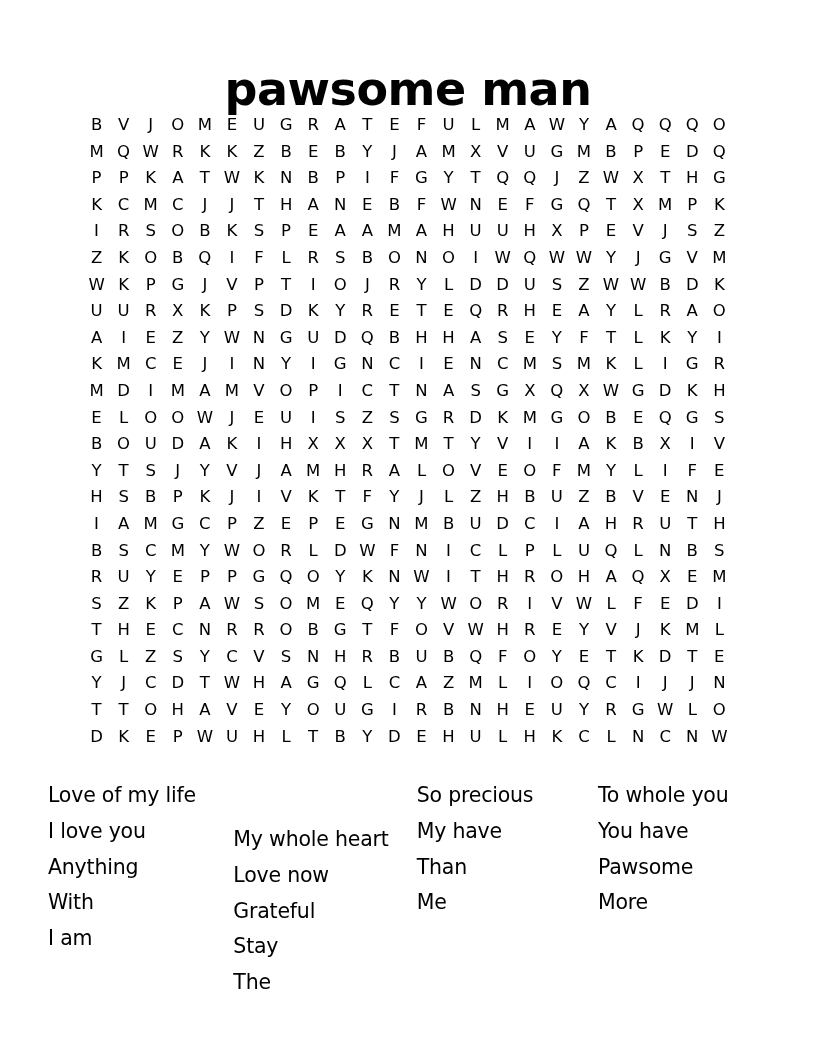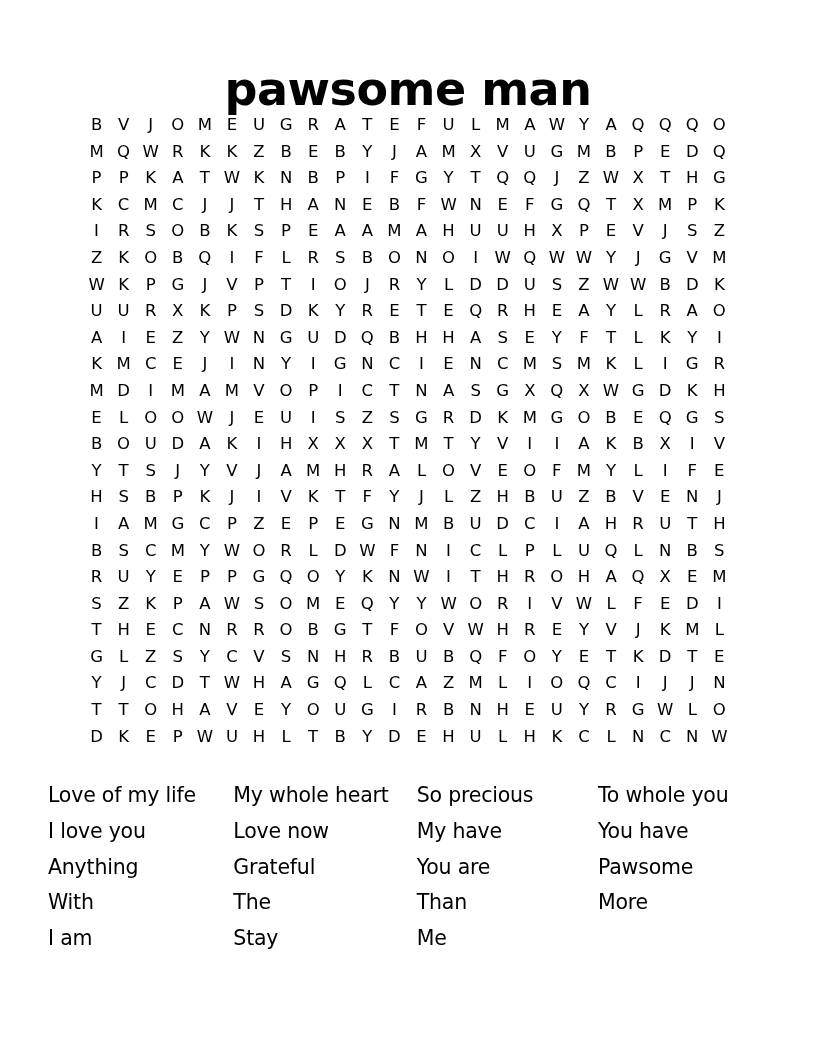--- a/index.html
+++ b/index.html
@@ -69,21 +69,21 @@
     width: 730px;
     display: flex;
     flex-direction: row;
     justify-content: space-between;
   }
   .word-col {
     display: flex;
     flex-direction: column;
   }
   .word-col.c0 { width: 182px; }
-  .word-col.c1 { width: 180px; }
+  .word-col.c1 { width: 180px; margin-top: 44px; }
   .word-col.c2 { width: 178px; }
   .word-col.c3 { width: 180px; }
   .word-entry {
     font-family: "DejaVu Sans", sans-serif;
     font-size: 20.5px;
     font-weight: 400;
     line-height: 35.8px;
     height: 35.8px;
     color: #000000;
     white-space: nowrap;
@@ -729,27 +729,26 @@
         <div class="word-entry">Love of my life</div>
         <div class="word-entry">I love you</div>
         <div class="word-entry">Anything</div>
         <div class="word-entry">With</div>
         <div class="word-entry">I am</div>
       </div>
       <div class="word-col c1">
         <div class="word-entry">My whole heart</div>
         <div class="word-entry">Love now</div>
         <div class="word-entry">Grateful</div>
+        <div class="word-entry">Stay</div>
         <div class="word-entry">The</div>
-        <div class="word-entry">Stay</div>
       </div>
       <div class="word-col c2">
         <div class="word-entry">So precious</div>
         <div class="word-entry">My have</div>
-        <div class="word-entry">You are</div>
         <div class="word-entry">Than</div>
         <div class="word-entry">Me</div>
       </div>
       <div class="word-col c3">
         <div class="word-entry">To whole you</div>
         <div class="word-entry">You have</div>
         <div class="word-entry">Pawsome</div>
         <div class="word-entry">More</div>
       </div>
     </div>

